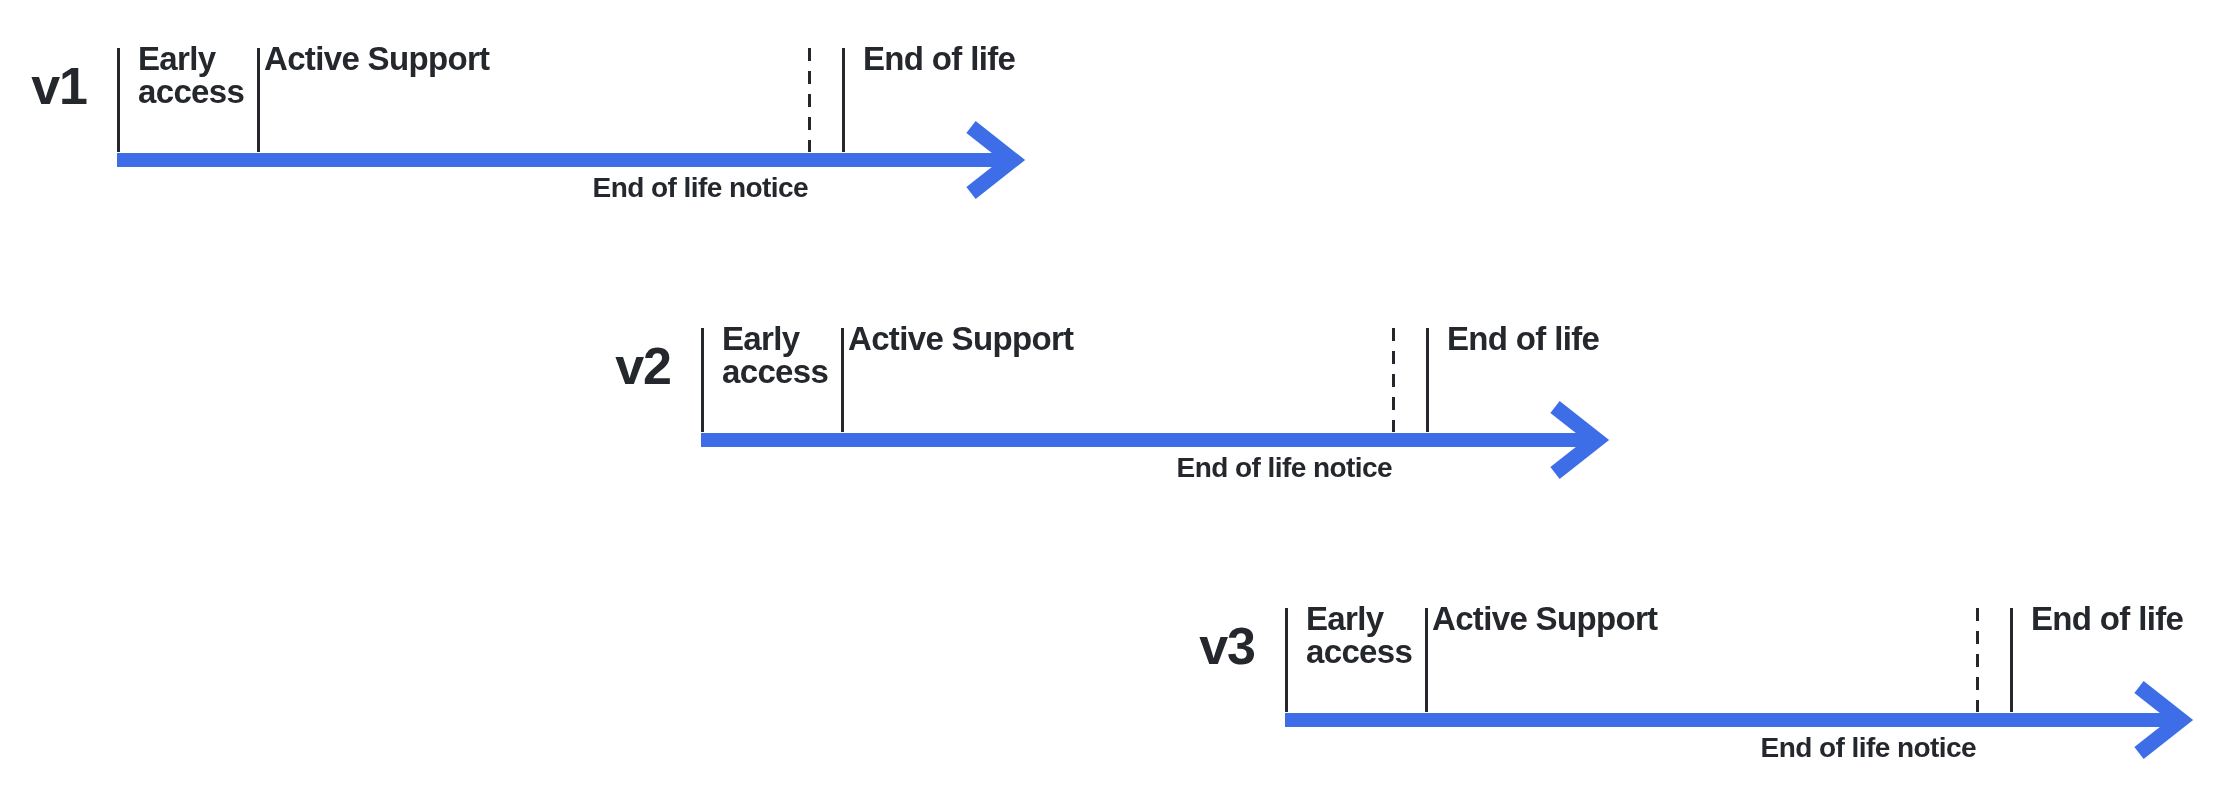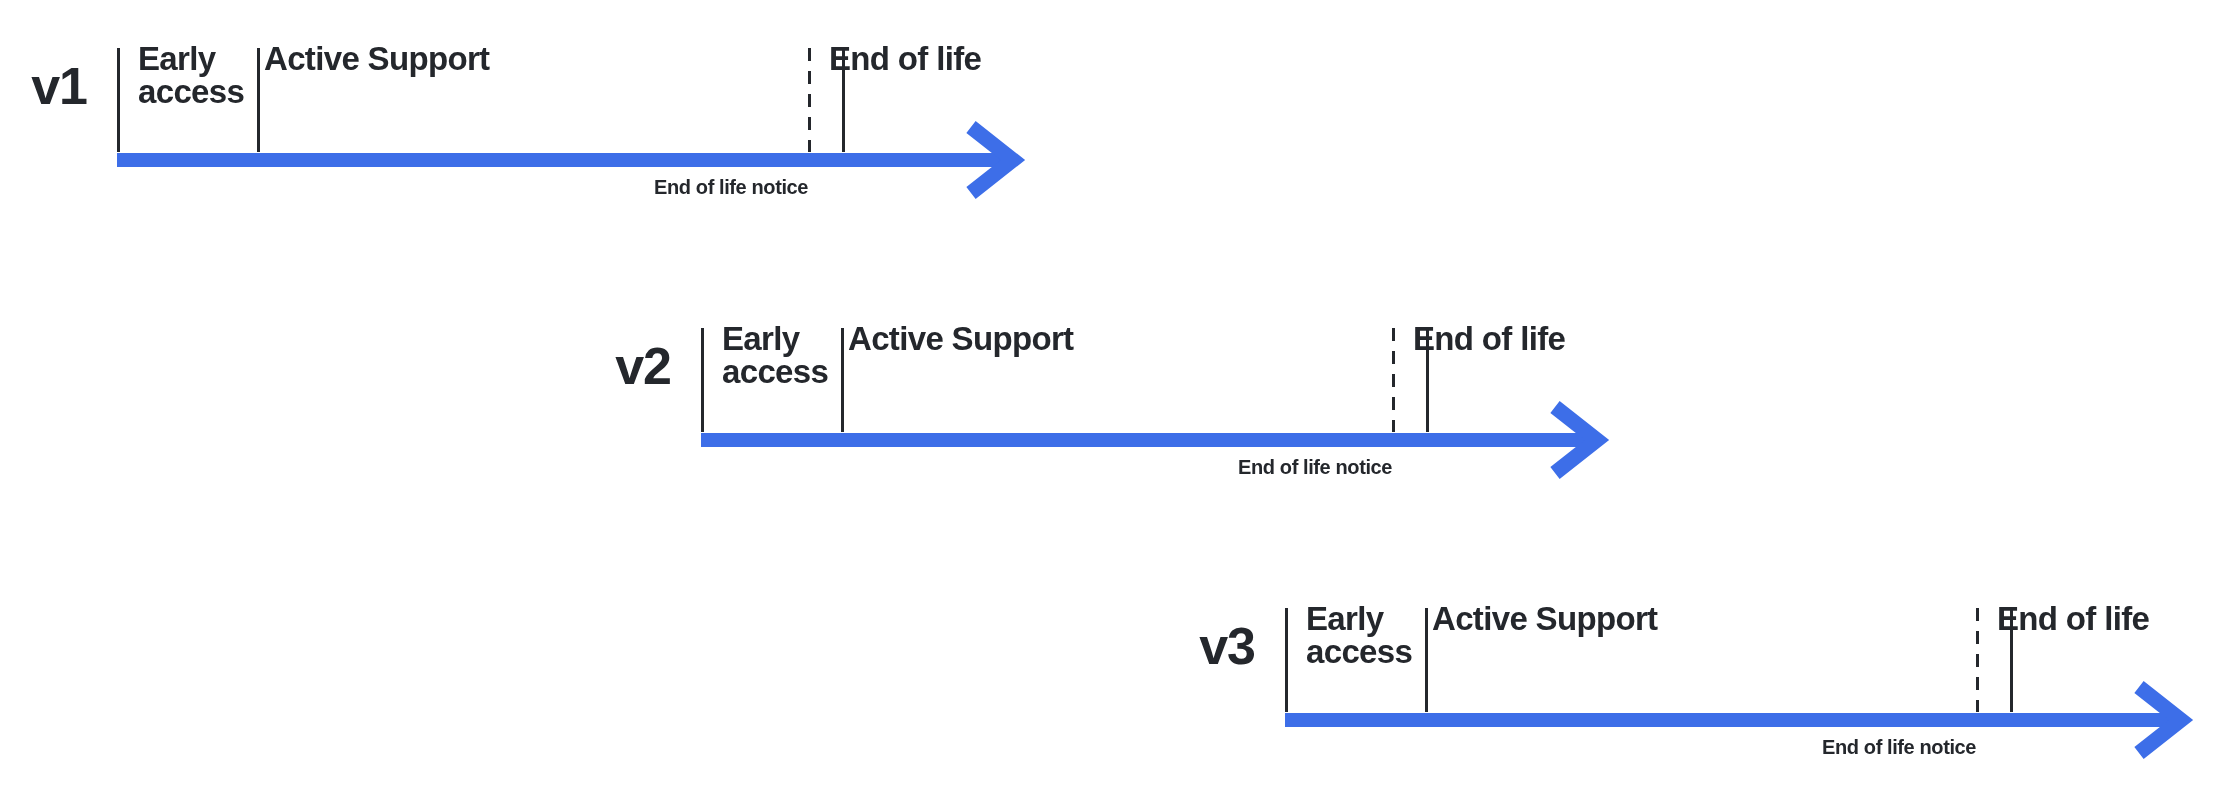--- a/index.html
+++ b/index.html
@@ -77,27 +77,27 @@
     letter-spacing: -0.02em;
     color: var(--ink);
     white-space: nowrap;
   }
   .phase-label.early {
     left: 21px;
     width: 112px;
     white-space: normal;
   }
   .phase-label.active { left: 147px; }
-  .phase-label.eol { left: 712px; }
+  .phase-label.eol { left: 746px; }
   .notice-label {
     position: absolute;
     left: 691px;
     top: 123px;
     transform: translateX(-100%);
-    font-size: 20px;
+    font-size: 28px;
     line-height: 33px;
     font-weight: 700;
     letter-spacing: -0.02em;
     color: var(--ink);
     white-space: nowrap;
   }
 </style>
 </head>
 <body>
 

